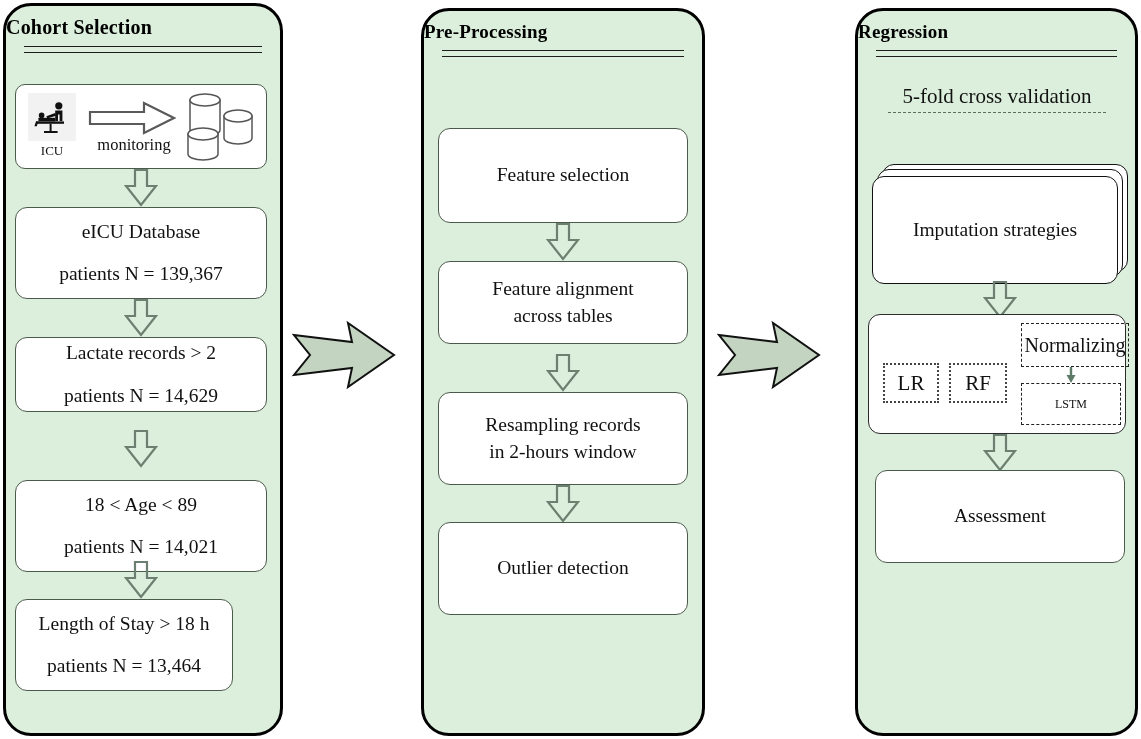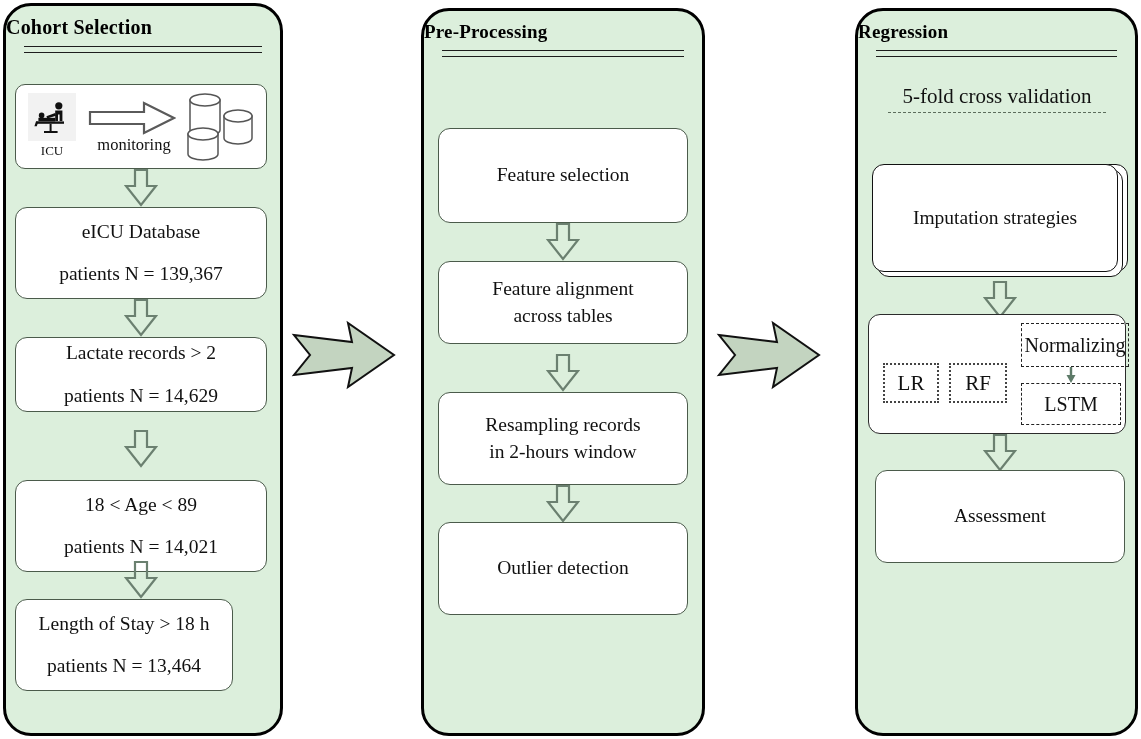--- a/index.html
+++ b/index.html
@@ -135,38 +135,38 @@
   .card-stack { position: absolute; left: 872px; top: 164px; width: 256px; height: 120px; }
   .card-stack .card {
     position: absolute;
     background: #fff;
     border: 1.6px solid #111;
     border-radius: 12px;
     box-sizing: border-box;
   }
   .card.c3 { left: 10px; top: 0px;  width: 246px; height: 108px; }
   .card.c2 { left: 5px;  top: 5px;  width: 246px; height: 108px; }
-  .card.c1 { left: 0px;  top: 0; width: 246px; height: 108px;
+  .card.c1 { left: 0px;  top: 12px; width: 246px; height: 108px;
              display:flex; align-items:center; justify-content:center; }
   .card.c1 .line { font-size: 19.5px; color:#111; white-space: nowrap; }
 
   #box-models { left: 868px; top: 314px; width: 258px; height: 120px; border-color:#2b2b2b; }
   .dash-box {
     position: absolute;
     border: 1.7px dashed #222;
     box-sizing: border-box;
     display: flex; align-items: center; justify-content: center;
     color: #111;
     background: transparent;
   }
   .dot-box { border-style: dotted; border-width: 2.2px; border-color: #444; }
   #db-lr   { left: 14px;  top: 48px; width: 56px; height: 40px; font-size: 21px; }
   #db-rf   { left: 80px;  top: 48px; width: 58px; height: 40px; font-size: 21px; }
   #db-norm { left: 152px; top: 8px;  width: 108px; height: 44px; font-size: 20px; }
-  #db-lstm { left: 152px; top: 68px; width: 100px; height: 42px; font-size: 20px; }
+  #db-lstm { left: 152px; top: 68px; width: 100px; height: 42px; font-size: 12px; }
   #arr-norm-lstm { position: absolute; left: 192px; top: 52px; width: 20px; height: 17px; }
   #arr-norm-lstm svg { width: 100%; height: 100%; display: block; }
 
   #box-assess { left: 875px; top: 470px; width: 250px; height: 93px; }
 
   #arr-r1 { left: 983px; top: 281px; }
   #arr-r2 { left: 983px; top: 434px; }
 
   #bigarrow-1 { left: 290px; top: 315px; }
   #bigarrow-2 { left: 715px; top: 315px; }

